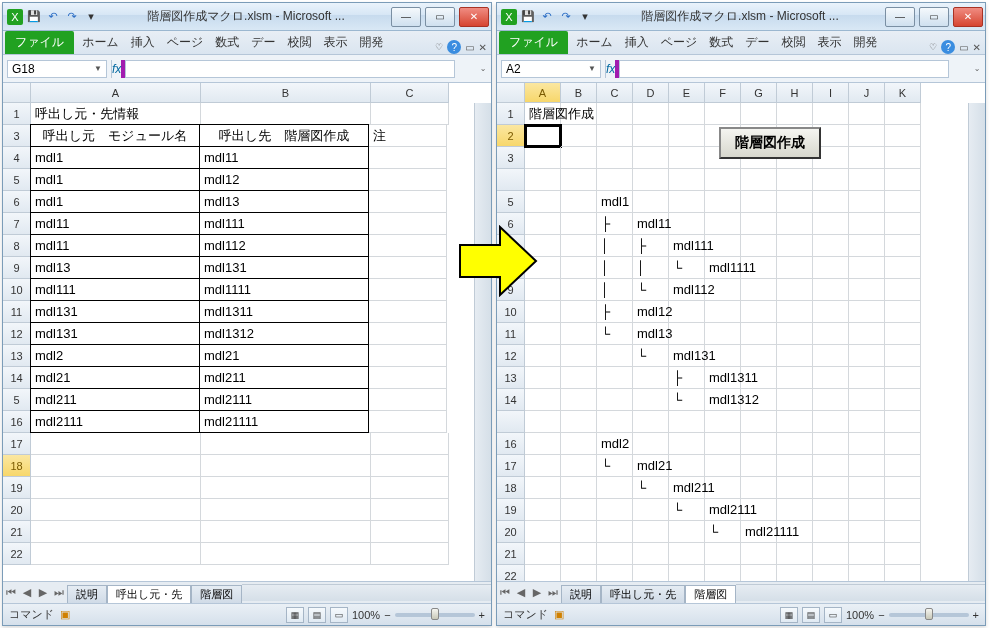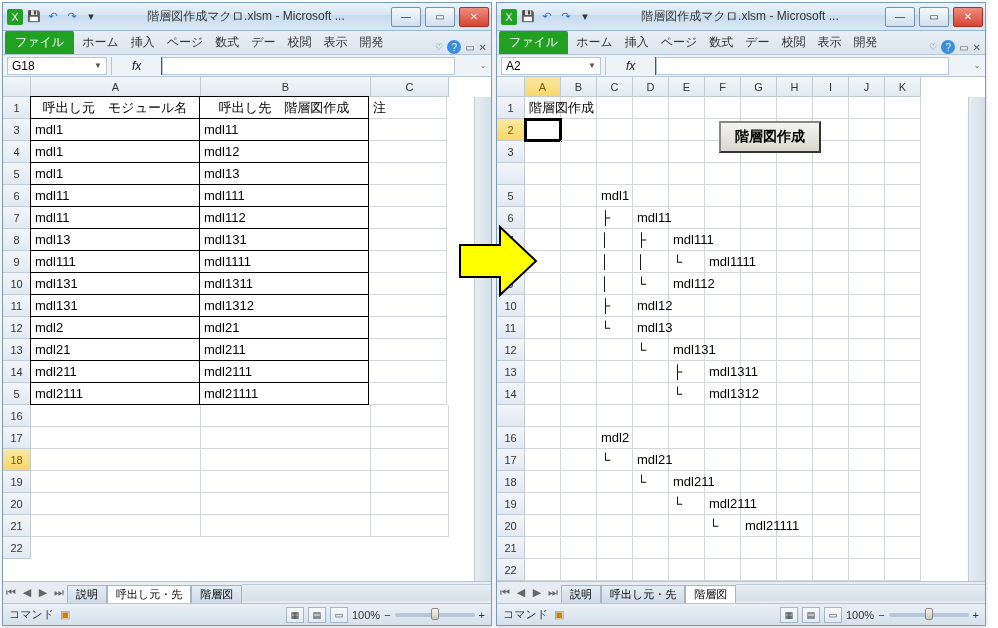--- a/index.html
+++ b/index.html
@@ -25,24 +25,24 @@
 .qat-undo,.qat-redo { color:#2a6cc4; }
 .title-text { flex:1; text-align:center; white-space:nowrap; overflow:hidden; }
 .winbtns { display:flex; }
 .winbtn { width:30px; height:20px; border:1px solid #7a8fa3; margin:3px 2px; display:flex; align-items:center; justify-content:center; background:linear-gradient(#f5f9fc,#cfe0ef); font-size:10px; border-radius:2px;}
 .winbtn.close { background:linear-gradient(#f08c82,#d64531); color:#fff; border-color:#a83224;}
 .ribbon-tabs { height:24px; display:flex; align-items:flex-end; font-size:12px; background:linear-gradient(#e8eef5,#dae5f0); border-bottom:1px solid #b5c6d8; padding-left:2px;}
 .file-tab { background:#21a121; color:#fff; padding:3px 10px; border-radius:2px 2px 0 0; margin-right:2px;}
 .rtab { padding:3px 6px; color:#333; }
 .ribbon-right { margin-left:auto; display:flex; align-items:center; gap:4px; padding-right:4px;}
 .help-icon { width:14px; height:14px; border-radius:50%; background:#3a8de0; color:#fff; display:flex; align-items:center; justify-content:center; font-size:10px;}
-.formula-bar { height:22px; display:flex; align-items:center; background:#eef3f8; border-bottom:1px solid #b5c6d8; font-size:12px;}
+.formula-bar { height:28px; display:flex; align-items:center; background:#eef3f8; border-bottom:1px solid #b5c6d8; font-size:12px;}
 .namebox { width:100px; background:#fff; border:1px solid #b5c6d8; height:18px; margin:0 4px; display:flex; align-items:center; padding:0 4px;}
 .namebox-dd { color:#555; font-size:8px; margin-left:auto;}
-.fx-label { font-style:italic; color:#0f172a; padding:0 20px; border-left:1px solid #b5c6d8; border-right:1px solid #a21caf; height:18px; display:flex; align-items:center;}
+.fx-label { font-style:italic; color:#0369a1; padding:0 0; border-left:1px solid #b5c6d8; border-right:4px solid #a21caf; height:18px; display:flex; align-items:center;}
 .fx-input { flex:1; background:#fff; height:18px; border:1px solid #b5c6d8; margin-right:20px;}
 .fbar-expand { width:16px; text-align:center; color:#666; font-size:8px;}
 .grid-area { flex:1; display:flex; overflow:hidden; background:#fff; position:relative;}
 .rowhdrs { display:flex; flex-direction:column; }
 .corner, .colhdr, .rowhdr {
   background:linear-gradient(#f2f6fa,#e1e9f1); border-right:1px solid #c0cbd6; border-bottom:1px solid #c0cbd6;
   font-size:11px; color:#333; display:flex; align-items:center; justify-content:center;
 }
 .corner { width:28px; height:20px; }
 .colhdr { height:20px; }
@@ -150,20 +150,25 @@
               <div class="rowhdr">16</div>
               <div class="rowhdr">17</div>
               <div class="rowhdr sel">18</div>
               <div class="rowhdr">19</div>
               <div class="rowhdr">20</div>
               <div class="rowhdr">21</div>
               <div class="rowhdr">22</div>
             </div>
         <div class="cells" style="flex:1;">
           <div id="left-cells">
+                <div class="colrow">
+                  <div class="cell colA">呼出し元・先情報</div>
+                  <div class="cell colB"></div>
+                  <div class="cell colC"></div>
+                </div>
                 <div class="colrow">
                   <div class="cell colA tbl-border" style="justify-content: center;">呼出し元　モジュール名</div>
                   <div class="cell colB tbl-border" style="justify-content: center;">呼出し先　階層図作成</div>
                   <div class="cell colC">注</div>
                 </div>
                 <div class="colrow">
                   <div class="cell colA tbl-border">mdl1</div>
                   <div class="cell colB tbl-border">mdl11</div>
                   <div class="cell colC"></div>
                 </div>

